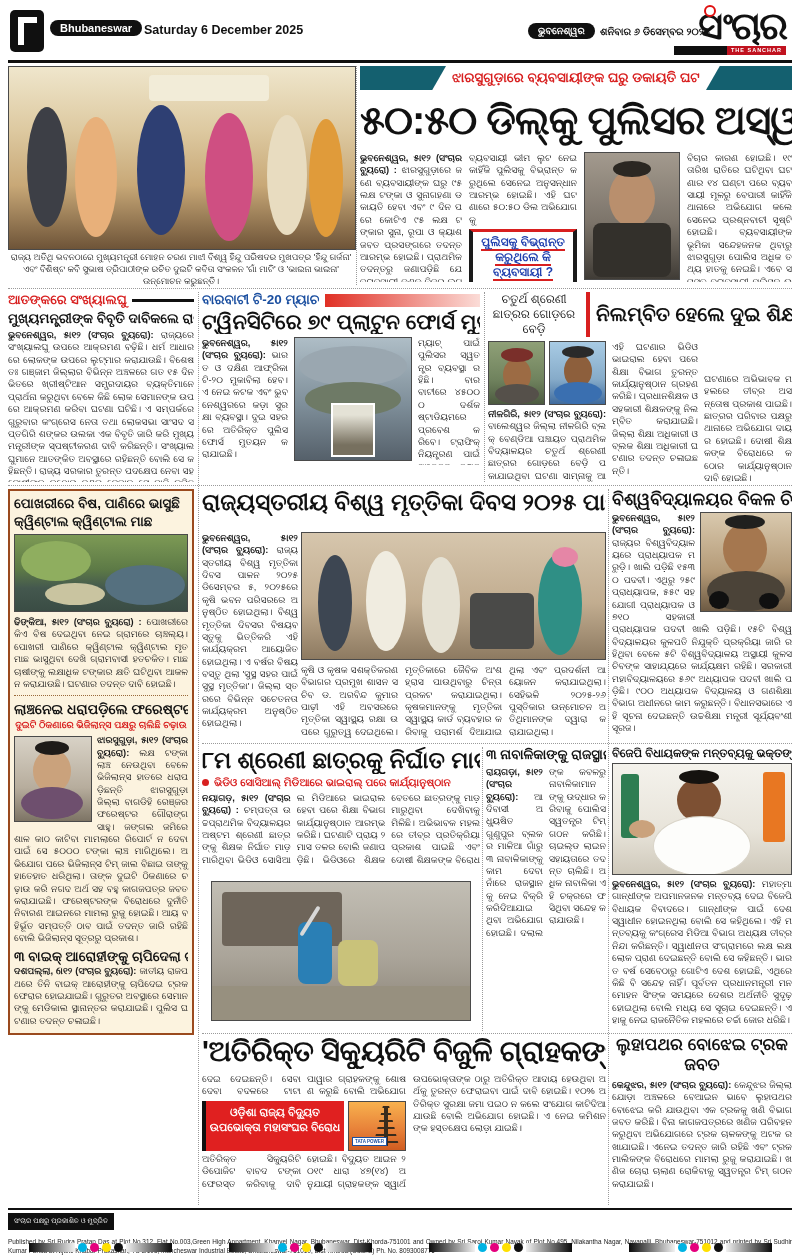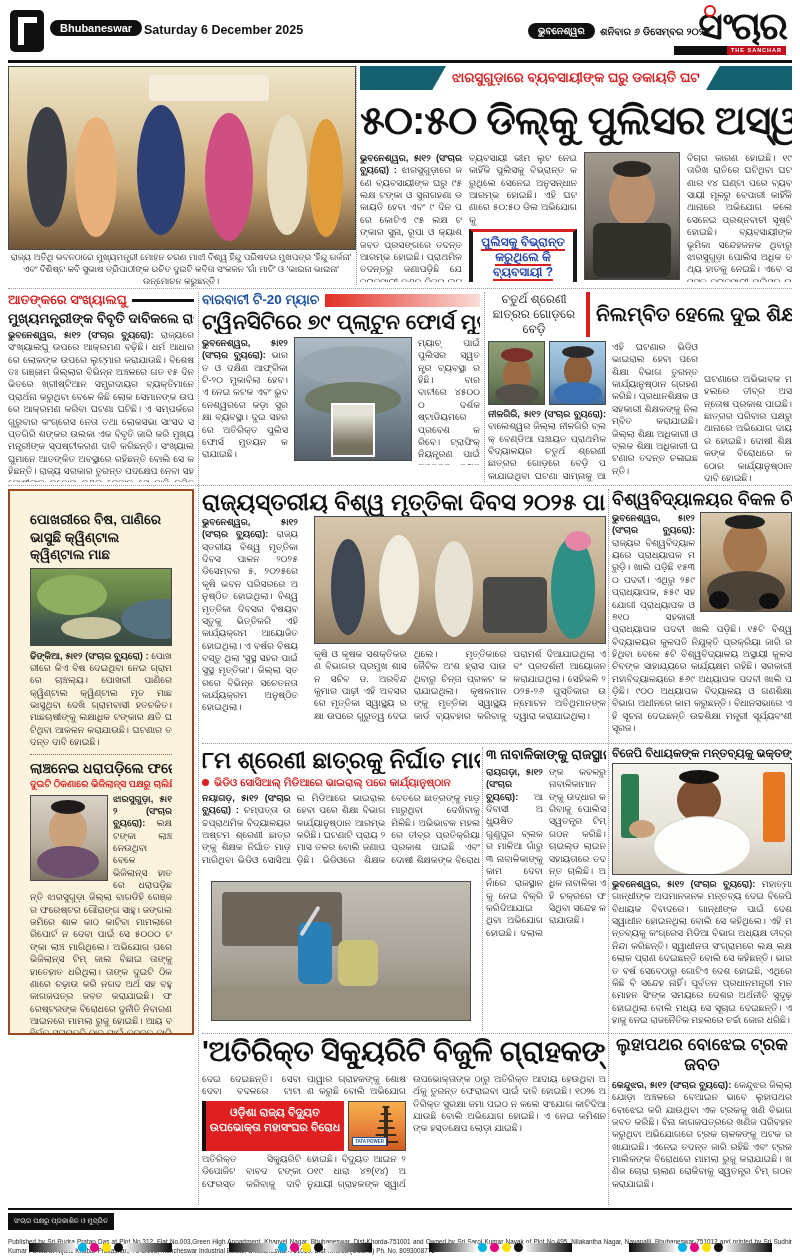--- a/index.html
+++ b/index.html
@@ -88,31 +88,31 @@
   .sus-head{display:flex;gap:6px;align-items:center;}
   .sus-kicker{width:92px;font-weight:normal;font-size:12px;text-align:center;line-height:1.25;}
   .redbar-v{width:4px;align-self:stretch;background:#d81f1f;}
   .sus-headline{flex:1;font-size:20px;font-weight:800;white-space:nowrap;overflow:hidden;}
   .sus-body{display:flex;gap:6px;margin-top:4px;height:148px;overflow:hidden;}
   .sus-a{width:118px;}.sus-b{width:86px;}.sus-c{flex:1;margin-top:32px;}
   .portraits{display:flex;gap:4px;margin-bottom:3px;}
   .portraits .ph{width:56px;height:62px;}
   
   .leftbox{left:8px;top:489px;width:186px;height:546px;background:#fcf3df;border:2px solid #9a4a1e;
-           box-sizing:border-box;padding:20px;overflow:hidden;}
+           box-sizing:border-box;padding:4px;overflow:hidden;}
   .h-fish{font-size:13.5px;font-weight:800;line-height:1.3;}
   .pond{width:100%;height:78px;margin:4px 0;box-sizing:border-box;}
   .boxsep{border-top:1px dotted #9a6a3a;margin:5px 0;}
   .h-forester{font-size:14px;font-weight:800;text-align:center;white-space:nowrap;overflow:hidden;}
   .sub-forester{color:#d81f1f;font-weight:bold;font-size:9.5px;text-align:center;white-space:nowrap;overflow:hidden;margin:1px 0 3px;}
   .carph{float:left;width:76px;height:84px;margin:2px 5px 2px 0;}
   .h-truck3{font-size:13.5px;font-weight:800;text-align:center;white-space:nowrap;overflow:hidden;margin-top:5px;}
   .a-soil{left:202px;top:489px;width:404px;height:252px;}
   .h-soil{font-size:23px;font-weight:800;white-space:nowrap;overflow:hidden;}
-  .soil-row{display:flex;gap:16px;margin-top:0;height:218px;overflow:hidden;}
+  .soil-row{display:flex;gap:3px;margin-top:16px;height:218px;overflow:hidden;}
   .soil-l{width:96px;}
   .soil-right{flex:1;}
   .soil-ph{width:100%;height:128px;box-sizing:border-box;}
   .soil-cols{columns:3;column-gap:7px;margin-top:4px;height:84px;overflow:hidden;}
   .a-univ{left:612px;top:489px;width:180px;height:246px;}
   .h-univ{font-size:17.5px;font-weight:800;white-space:nowrap;overflow:hidden;margin-bottom:2px;}
   .univ-ph{float:right;width:90px;height:98px;margin:0 0 3px 5px;}
   
   .a-beating{left:202px;top:747px;width:278px;height:284px;}
   .h-beat{font-size:23px;font-weight:800;text-align:center;white-space:nowrap;overflow:hidden;}

